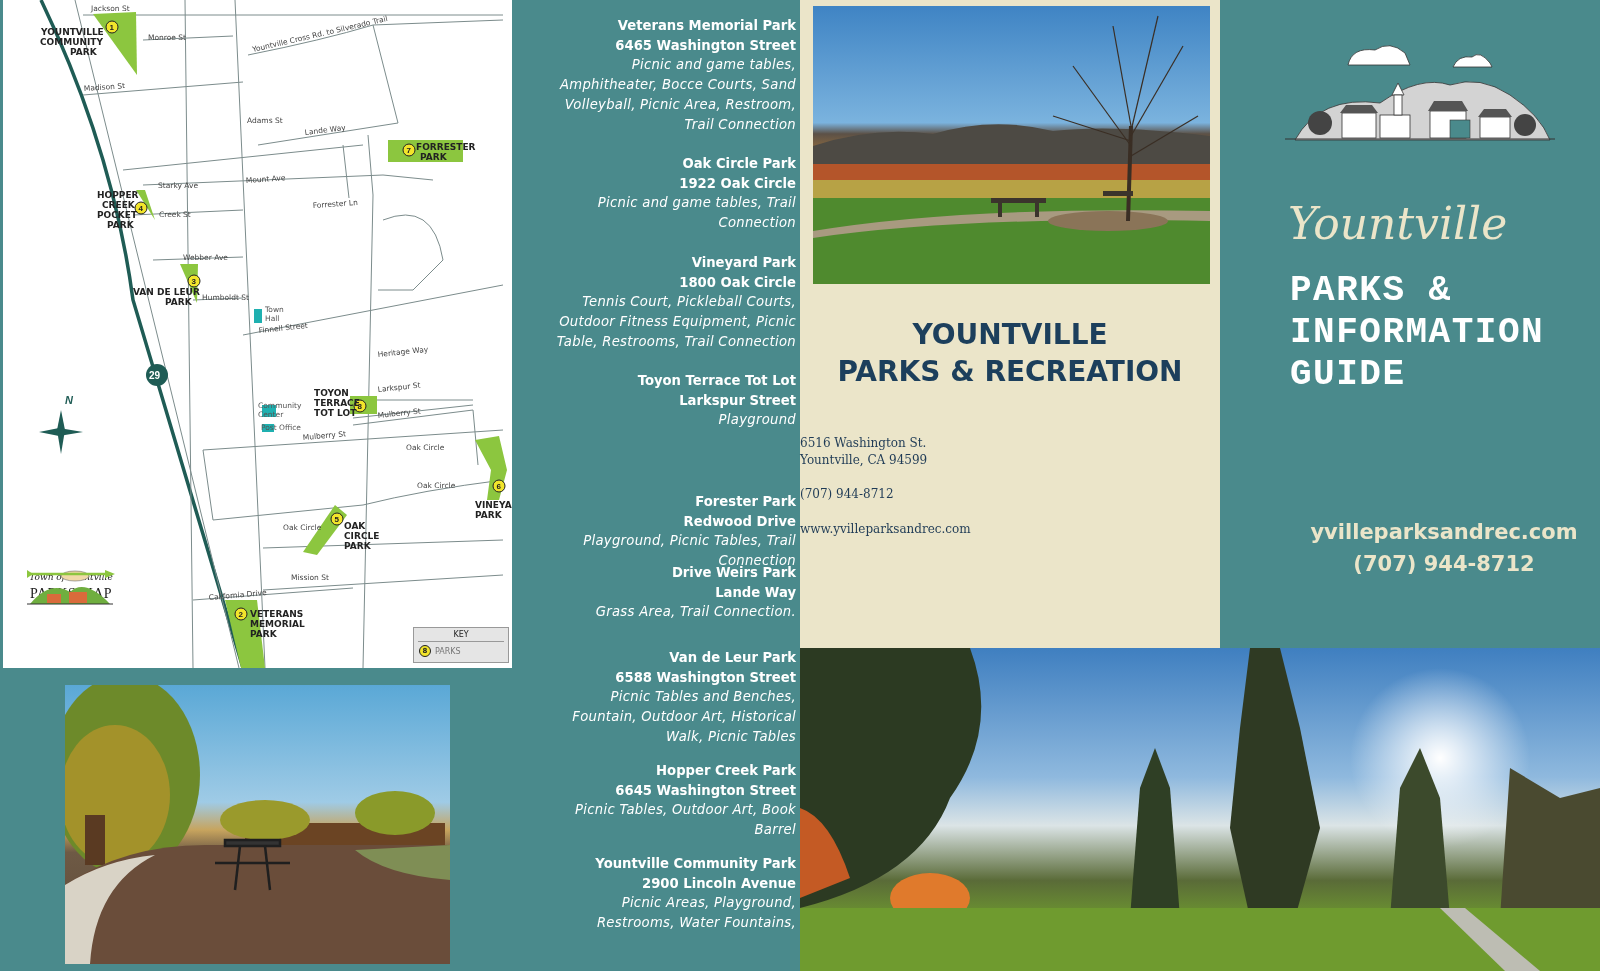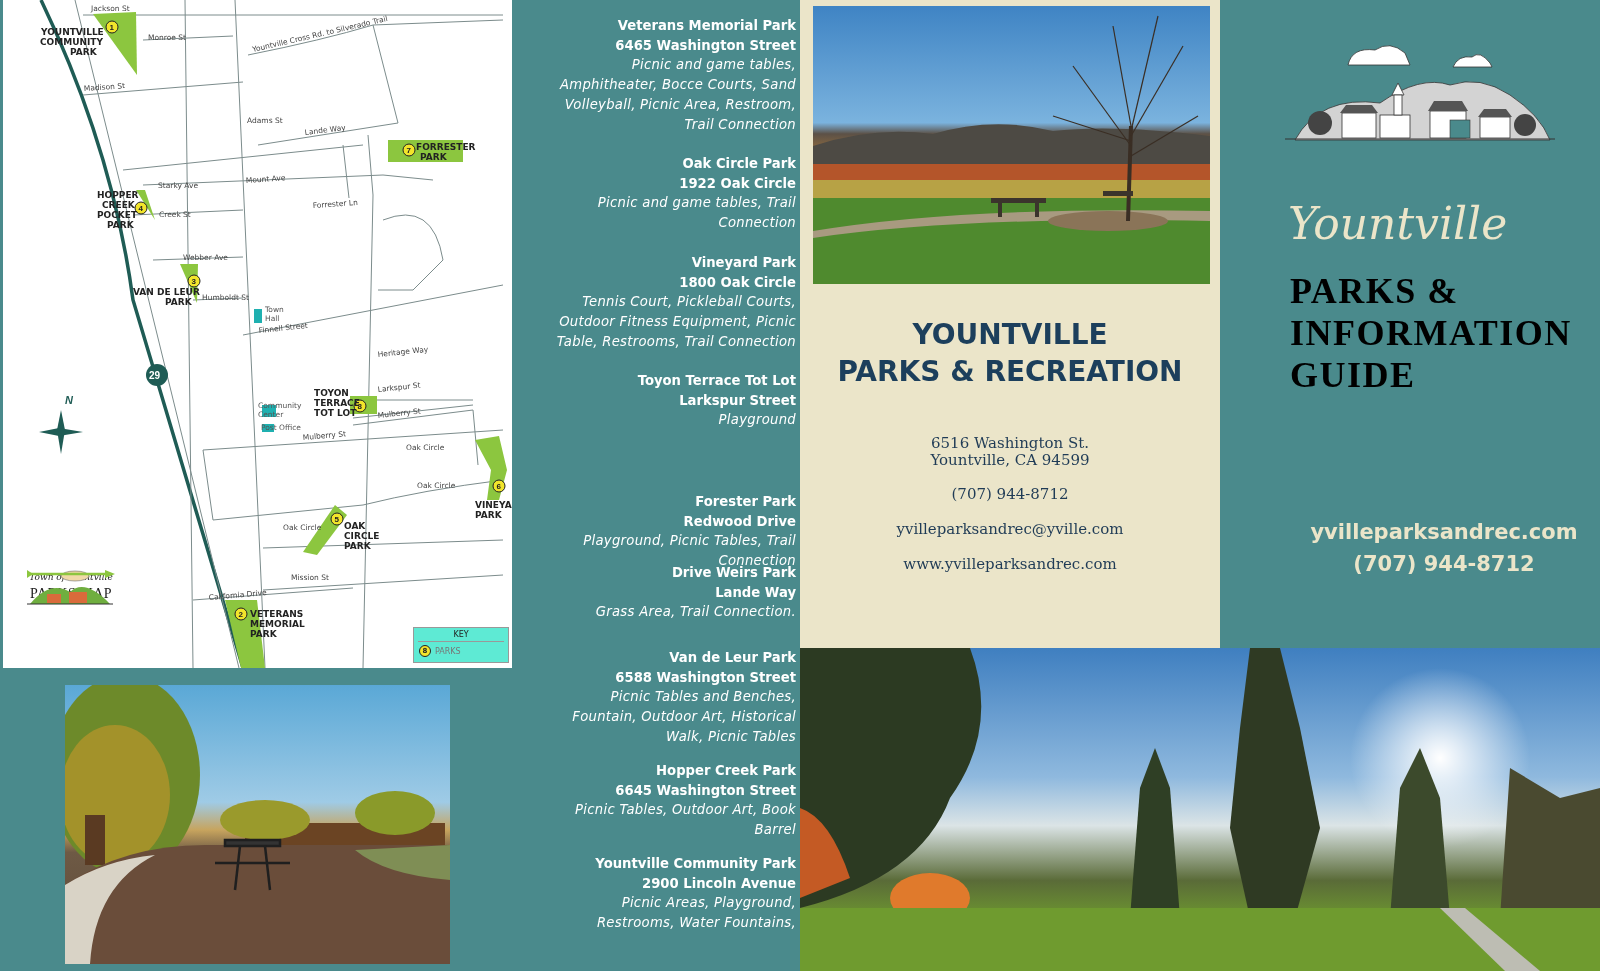--- a/index.html
+++ b/index.html
@@ -8,48 +8,48 @@
 
   
   .map { position: absolute; left: 3px; top: 0; width: 509px; height: 668px; background: #ffffff; overflow: hidden; }
   .map svg { position: absolute; left: 0; top: 0; }
   .street { font-family: "DejaVu Sans", sans-serif; font-size: 7.5px; fill: #444; }
   .parklbl { font-family: "DejaVu Sans", sans-serif; font-size: 9px; font-weight: bold; fill: #222; }
   .placelbl { font-family: "DejaVu Sans", sans-serif; font-size: 7.5px; fill: #555; }
   .map-logo { position: absolute; left: 22px; top: 570px; width: 92px; text-align: center; }
   .map-logo .town { font-family: "DejaVu Serif", serif; font-style: italic; font-size: 9px; color: #222; margin-top: 2px; }
   .map-logo .pm { font-family: "Liberation Serif", serif; font-size: 14px; color: #222; letter-spacing: 0.5px; margin-top: 4px; }
-  .map-key { position: absolute; left: 410px; top: 627px; width: 96px; height: 36px; border: 1px solid #999; background: #5eead4; }
+  .map-key { position: absolute; left: 410px; top: 627px; width: 96px; height: 36px; border: 1px solid #999; background: #e5e5e5; }
   .map-key .kt { font-family: "DejaVu Sans", sans-serif; font-size: 8px; text-align: center; border-bottom: 1px solid #999; margin: 2px 4px 0; padding-bottom: 2px; color: #222; }
   .map-key .kr { display: flex; align-items: center; gap: 4px; padding: 3px 5px; font-family: "DejaVu Sans", sans-serif; font-size: 8px; color: #777; }
   .pin { display: inline-block; width: 12px; height: 12px; border-radius: 50%; background: #f2e52b; border: 1px solid #222; font-size: 7px; font-weight: bold; text-align: center; line-height: 10px; color: #222; }
 
   
   .photo-plaza { position: absolute; left: 65px; top: 685px; width: 385px; height: 279px; overflow: hidden;
     background: linear-gradient(180deg, #5aa8d6 0%, #9fcbe6 42%, #c7a45e 52%, #6e5a45 60%, #5a4536 100%); }
 
   
   .park-list { position: absolute; left: 514px; top: 16px; width: 282px; color: #ffffff; text-align: center; font-family: "DejaVu Sans", sans-serif; font-size: 13.2px; line-height: 19.7px; }
   .park { position: absolute; left: 0; width: 282px; text-align: right; }
   .park .nm, .park .ad { font-weight: bold; }
   .park .am { font-weight: normal; letter-spacing: 0.3px; font-style: italic; }
 
   
   .cream { position: absolute; left: 800px; top: 0; width: 420px; height: 648px; background: #ebe5c9; }
   .photo-top { position: absolute; left: 13px; top: 6px; width: 397px; height: 278px;
     background: linear-gradient(180deg, #3f84c4 0%, #7bb3de 42%, #5c5147 46%, #8f6b3e 52%, #b08a3c 58%, #78a43a 66%, #3f7d2a 100%); overflow: hidden; }
   .cream-title { position: absolute; left: 0; top: 316px; width: 420px; text-align: center; color: #1c3f5c; font-family: "DejaVu Sans", sans-serif; font-weight: bold; font-size: 28px; line-height: 37px; }
-  .cream-info { position: absolute; left: 0; top: 435px; width: 420px; text-align: center; color: #1f3b56; font-family: "DejaVu Serif", serif; font-size: 15px; line-height: 17px; }
+  .cream-info { position: absolute; left: 0; top: 435px; width: 420px; text-align: left; color: #1f3b56; font-family: "DejaVu Serif", serif; font-size: 12px; line-height: 17px; }
   .cream-info .line { display: block; }
 
   
   .cover { position: absolute; left: 1220px; top: 0; width: 380px; height: 648px; background: #4a8a8c; }
   .cover-art { position: absolute; left: 60px; top: 35px; width: 280px; height: 110px; }
   .cover-script { position: absolute; left: 68px; top: 198px; font-family: "DejaVu Serif", serif; font-style: italic; font-size: 44px; color: #ebe5c9; }
-  .cover-title { position: absolute; left: 70px; top: 270px; color: #000000; font-family: Liberation Serif, serif; font-weight: bold; font-size: 36px; line-height: 42px; letter-spacing: 1.5px; }
+  .cover-title { position: absolute; left: 70px; top: 270px; color: #ffffff; font-family: Liberation Mono, monospace; font-weight: bold; font-size: 36px; line-height: 42px; letter-spacing: 1.5px; }
   .cover-contact { position: absolute; left: 0; top: 516px; width: 448px; text-align: center; color: #ebe5c9; font-family: "DejaVu Sans", sans-serif; font-size: 21px; line-height: 32px; font-weight: bold; }
 
   
   .photo-park { position: absolute; left: 800px; top: 648px; width: 800px; height: 323px; overflow: hidden;
     background: linear-gradient(180deg, #3f7fc0 0%, #8fb9de 40%, #dbe4e6 55%, #5a6b38 72%, #6f9b2f 85%, #3f6b22 100%); }
 </style>
 </head>
 <body>
 
 <div class="map">
@@ -336,21 +336,20 @@
     </svg>
   </div>
   <div class="cream-title">
     <div>YOUNTVILLE</div>
     <div>PARKS &amp; RECREATION</div>
   </div>
   <div class="cream-info">
     <span class="line">6516 Washington St.</span>
     <span class="line">Yountville, CA 94599</span>
     <span class="line" style="margin-top:17px">(707) 944-8712</span>
-    <span class="line" style="margin-top:18px">yvilleparksandrec@yville.com</span>
     <span class="line" style="margin-top:18px">www.yvilleparksandrec.com</span>
   </div>
 </div>
 
 <div class="cover">
   <svg class="cover-art" viewBox="0 0 280 110">
     <path d="M68 30 Q 72 12 95 15 Q 110 5 125 18 L 130 30 Z" fill="#ffffff" stroke="#333" stroke-width="0.8"></path>
     <path d="M173 32 Q 178 20 192 22 Q 200 15 210 28 L 212 32 Z" fill="#ffffff" stroke="#333" stroke-width="0.8"></path>
     <path d="M15 105 Q 40 60 100 68 Q 140 40 170 50 Q 200 40 230 60 Q 260 80 270 105 Z" fill="#d3d3d3" stroke="#333" stroke-width="0.8"></path>
     <g fill="#ffffff" stroke="#333" stroke-width="0.8">

